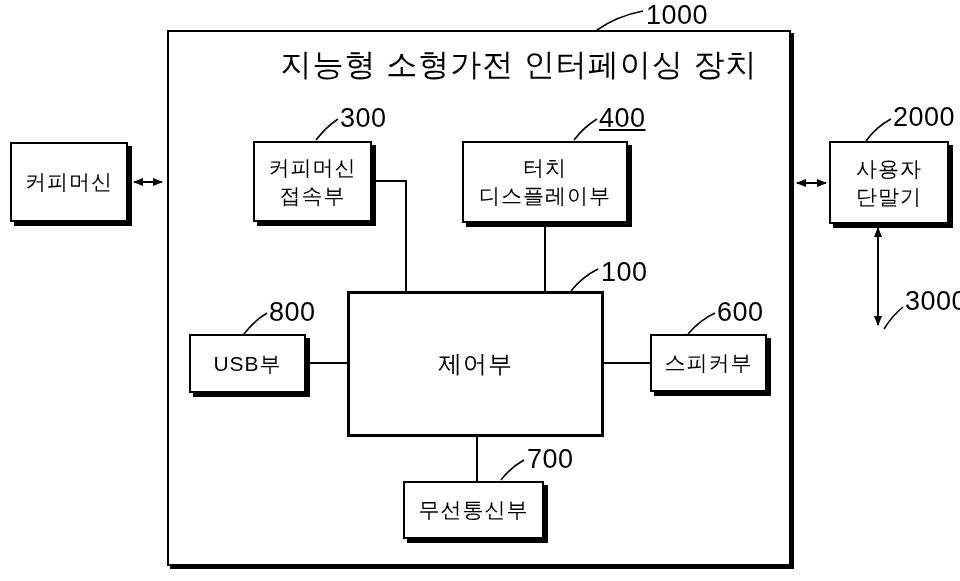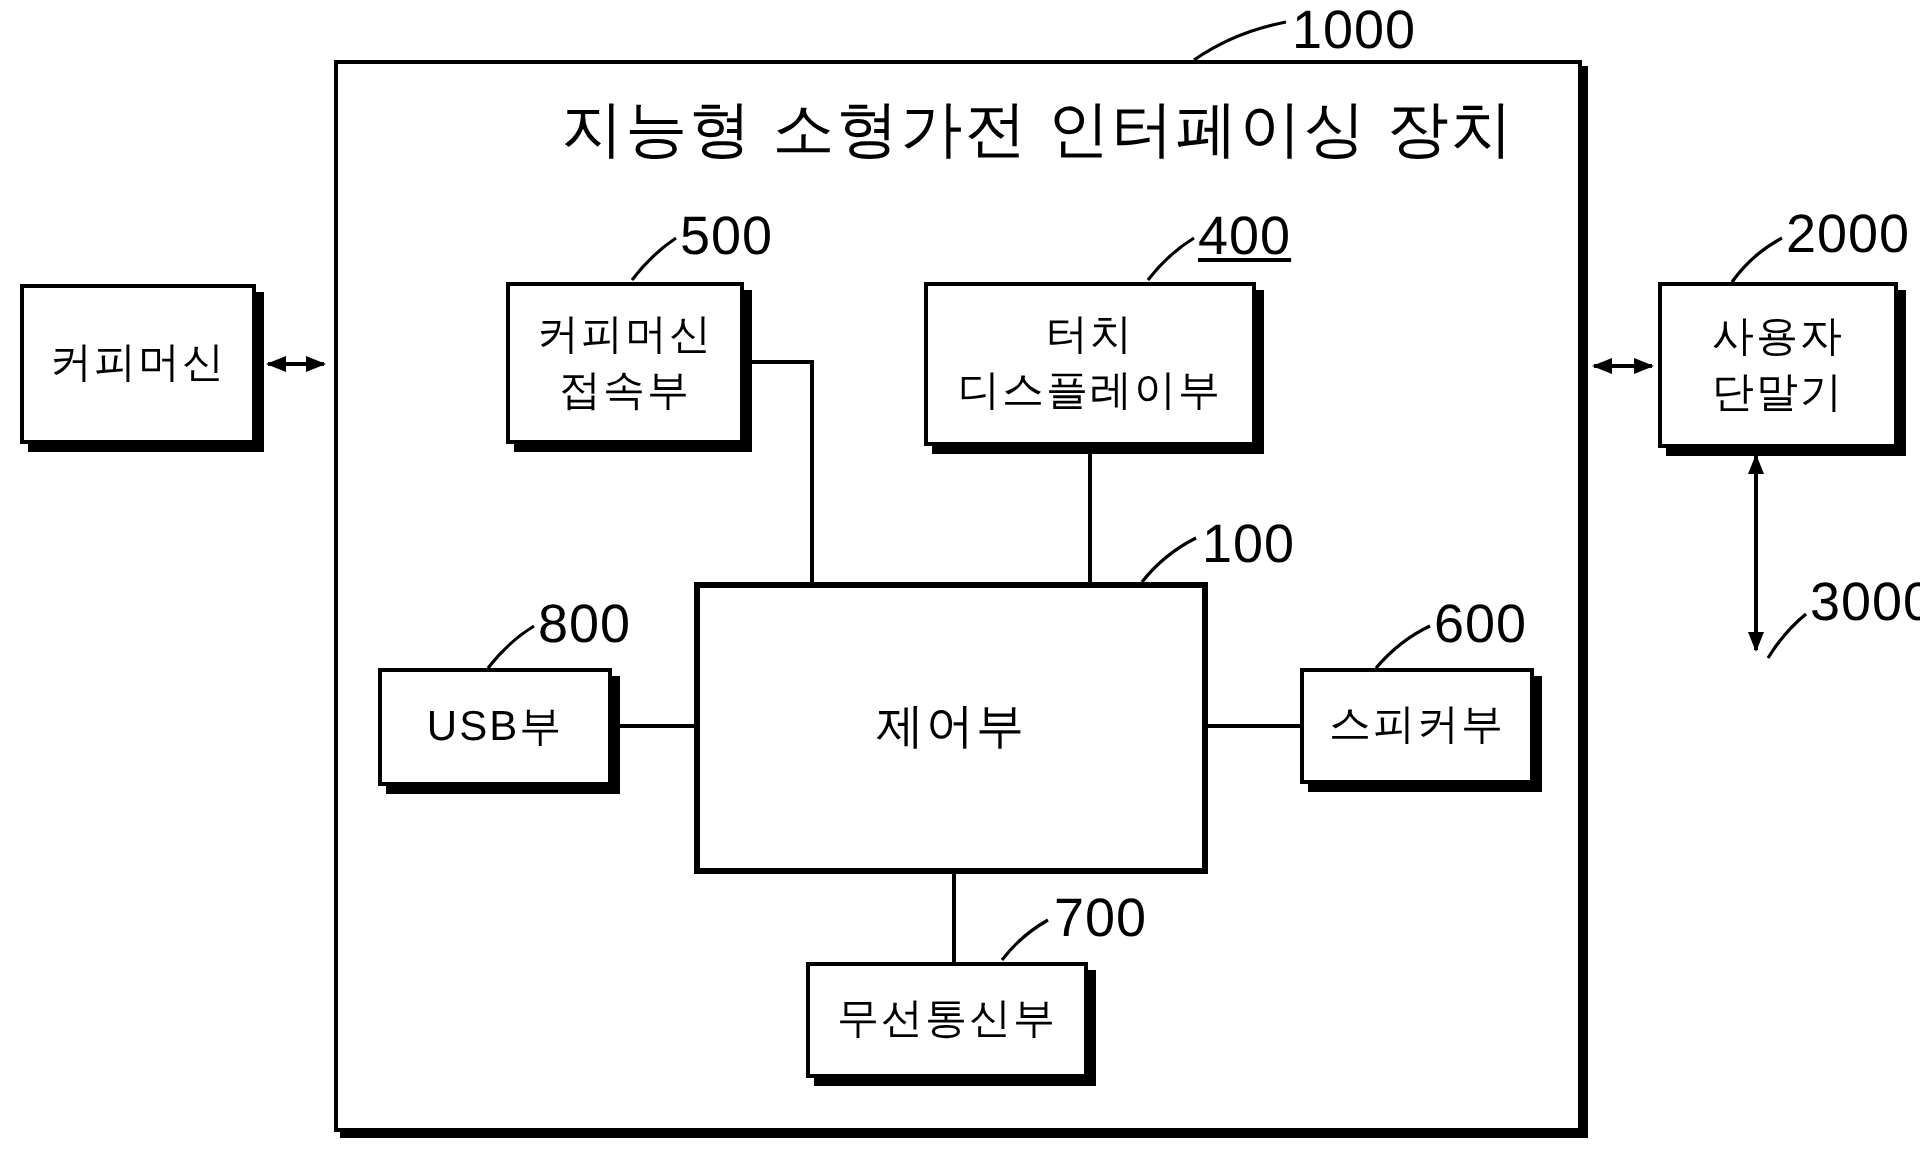--- a/index.html
+++ b/index.html
@@ -150,21 +150,21 @@
     <span class="lbl">무선통신부</span>
   </div>
 
   <div class="box" id="box-user-terminal">
     <span class="lbl">사용자
 단말기</span>
   </div>
 
 
   <div class="ref-num" id="ref-1000">1000</div>
-  <div class="ref-num" id="ref-300">500</div>
+  <div class="ref-num" id="ref-300">300</div>
   <div class="ref-num" id="ref-400">400</div>
   <div class="ref-num" id="ref-100">100</div>
   <div class="ref-num" id="ref-800">800</div>
   <div class="ref-num" id="ref-600">600</div>
   <div class="ref-num" id="ref-700">700</div>
   <div class="ref-num" id="ref-2000">2000</div>
   <div class="ref-num" id="ref-3000">3000</div>
 
 </div>
 

